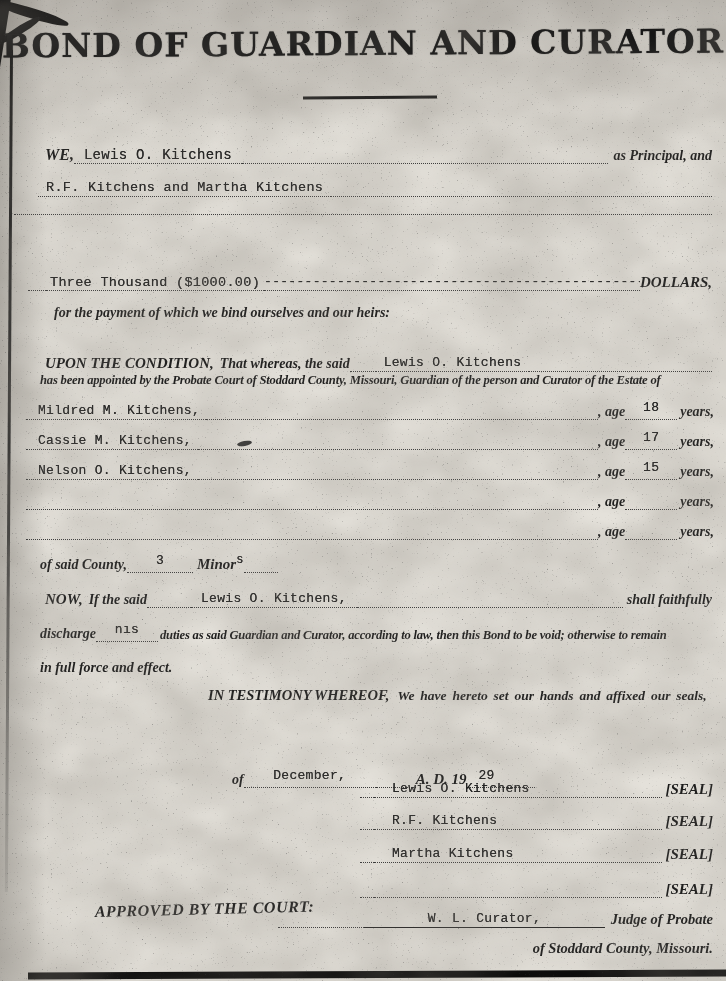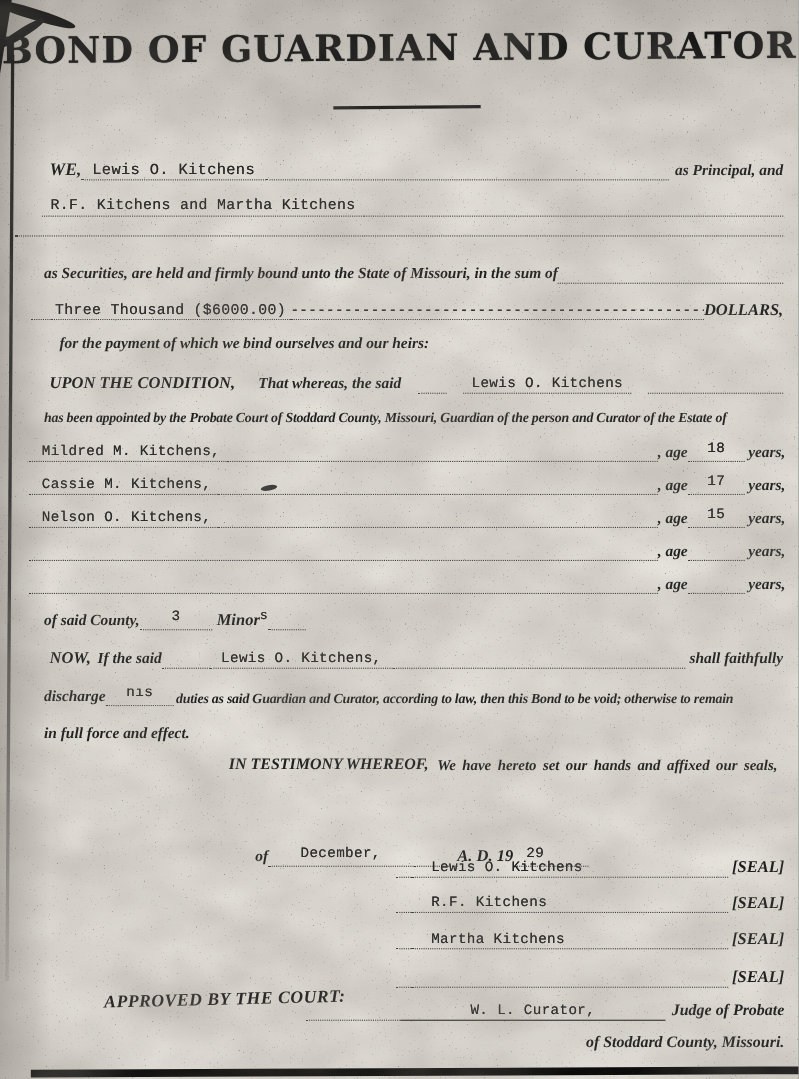--- a/index.html
+++ b/index.html
@@ -64,37 +64,33 @@
 
   <div class="row" style="top:180px;left:38px;right:14px;">
     <span class="typed u" style="padding:0 8px;font-size:13.5px;">R.F. Kitchens and Martha Kitchens</span>
     <span class="leader"></span>
   </div>
 
   <div class="row" style="top:214px;left:14px;right:14px;">
     <span class="leader"></span>
   </div>
 
-  <div class="row" style="top:242px;left:40px;right:14px;">
-    <span class="printed fs14">as Securities, are held and firmly bound unto the State of Missouri, in the sum of</span>
-    <span class="leader"></span>
-  </div>
 
   <div class="row clip" style="top:274px;left:28px;right:14px;">
     <span class="lead-fix" style="width:18px;"></span>
-    <span class="typed u" style="padding:0 4px;font-size:13.5px;">Three Thousand ($6000.00)</span>
+    <span class="typed u" style="padding:0 4px;font-size:13.5px;">Three Thousand ($1000.00)</span>
     <span class="typed u clip" style="flex:1 1 auto;">----------------------------------------------------------------</span>
     <span class="printed fs15">DOLLARS,</span>
   </div>
 
   <div class="row" style="top:305px;left:54px;">
     <span class="printed fs14">for the payment of which we bind ourselves and our heirs:</span>
   </div>
 
-  <div class="row" style="top:341px;left:45px;right:14px;gap:15px;">
+  <div class="row" style="top:355px;left:45px;right:14px;">
     <span class="printed fs15">UPON THE CONDITION,</span>
     <span class="printed fs14" style="margin-left:6px;">That whereas, the said</span>
     <span class="lead-fix" style="width:26px;"></span>
     <span class="typed u" style="padding:0 8px;">Lewis O. Kitchens</span>
     <span class="leader"></span>
   </div>
 
   <div class="row clip" style="top:373px;left:40px;right:10px;">
     <span class="printed dense">has been appointed by the Probate Court of Stoddard County, Missouri, Guardian of the person and Curator of the Estate of</span>
   </div>

